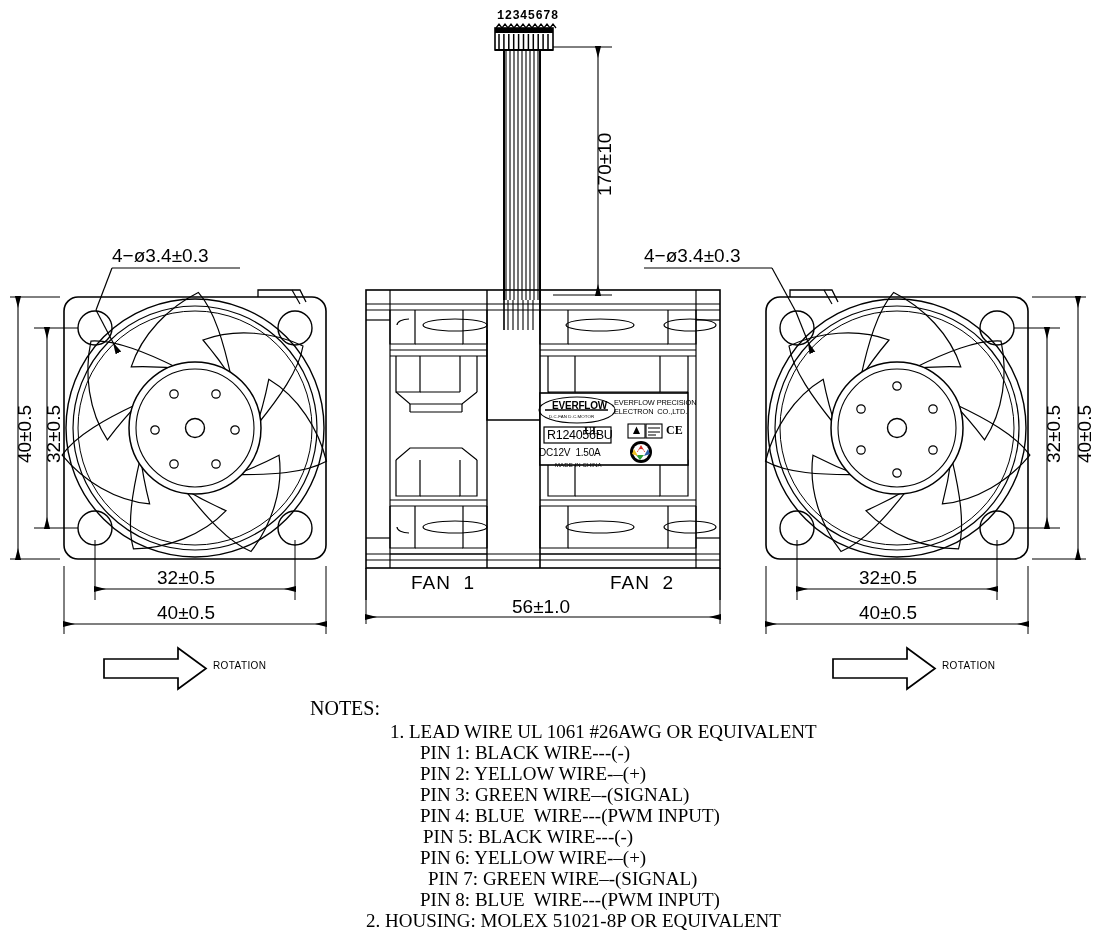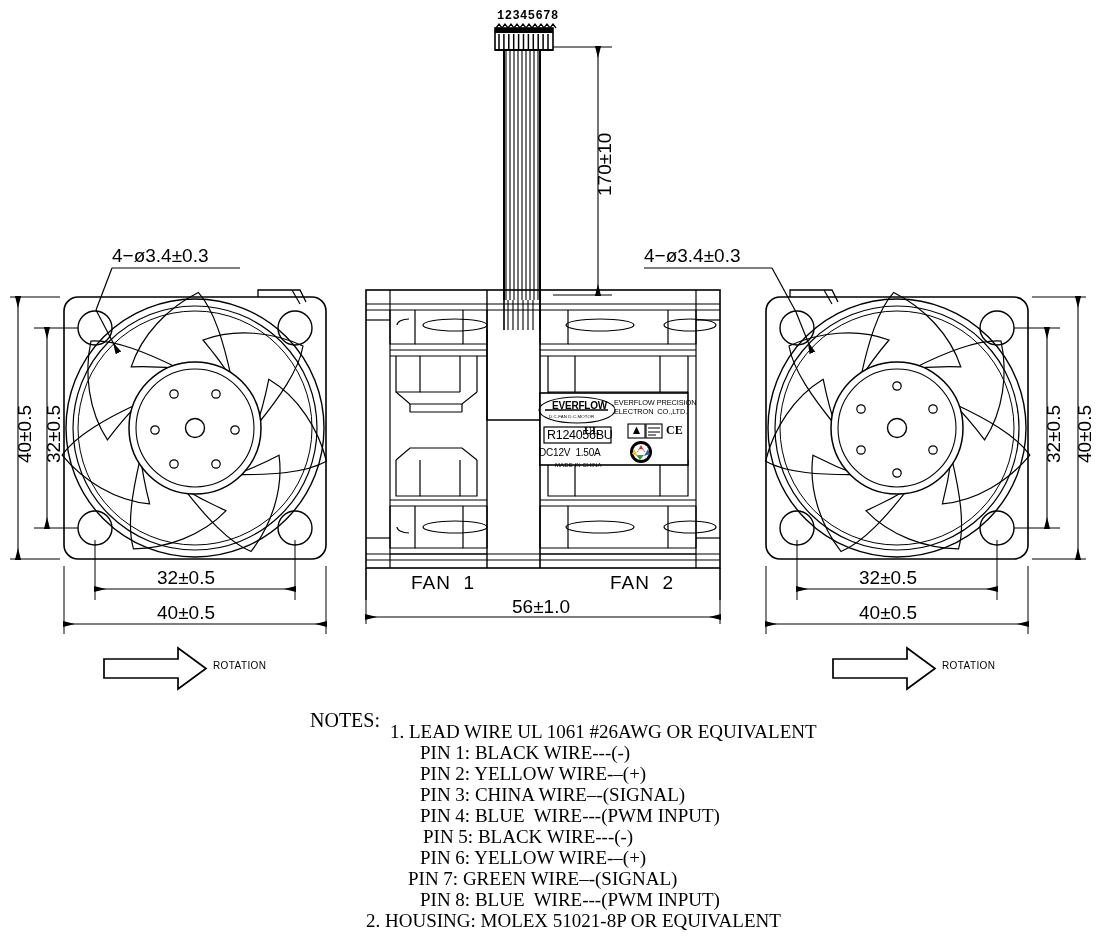--- a/index.html
+++ b/index.html
@@ -7,21 +7,21 @@
        font-family:"Liberation Sans",sans-serif;color:#000;}
   .stage{position:absolute;left:0;top:0;width:1112px;height:946px;}
   svg.dwg{position:absolute;left:0;top:0;width:1112px;height:946px;}
   .txt{position:absolute;white-space:pre;color:#000;}
   .dim{font-family:"Liberation Sans",sans-serif;font-size:19px;letter-spacing:0px;}
   .dimv{font-family:"Liberation Sans",sans-serif;font-size:19px;
         transform-origin:0 0;transform:rotate(-90deg);}
   .rot{font-family:"Liberation Sans",sans-serif;font-size:10px;letter-spacing:.4px;}
   .fanlbl{font-family:"Liberation Sans",sans-serif;font-size:19px;letter-spacing:1px;}
   .pins{font-family:"Liberation Mono",monospace;font-size:12px;font-weight:bold;letter-spacing:.5px;}
-  .noteshead{font-family:"Liberation Serif",serif;font-size:20px;margin-top:12px;}
+  .noteshead{font-family:"Liberation Serif",serif;font-size:20px;}
   .noteline{font-family:"Liberation Serif",serif;font-size:19px;white-space:pre;}
   .lbl-brand{font-family:"Liberation Sans",sans-serif;font-weight:bold;font-size:10px;
              letter-spacing:-.2px;}
   .lbl-sub{font-family:"Liberation Sans",sans-serif;font-size:4.4px;letter-spacing:.1px;}
   .lbl-co{font-family:"Liberation Sans",sans-serif;font-size:7.4px;letter-spacing:-.1px;}
   .lbl-model{font-family:"Liberation Sans",sans-serif;font-size:12.5px;letter-spacing:-.3px;}
   .lbl-elec{font-family:"Liberation Sans",sans-serif;font-size:10px;letter-spacing:-.2px;}
   .lbl-made{font-family:"Liberation Sans",sans-serif;font-size:6px;letter-spacing:.1px;}
   .ulmark{font-family:"Liberation Serif",serif;font-weight:bold;font-size:11px;}
   .cemark{font-family:"Liberation Serif",serif;font-weight:bold;font-size:12px;}
@@ -396,21 +396,21 @@
 <div class="txt lbl-elec" style="left:539px;top:447px;">DC12V  1.50A</div>
 <div class="txt lbl-made" style="left:555px;top:462px;">MADE IN CHINA</div>
 <div class="txt ulmark" style="left:584px;top:424px;">UL</div>
 <div class="txt cemark" style="left:666px;top:423px;">CE</div>
 
 <div class="txt noteshead" style="left:310px;top:697px;">NOTES:</div>
 
 <div class="txt noteline" style="left:390px;top:721px;">1. LEAD WIRE UL 1061 #26AWG OR EQUIVALENT</div>
 <div class="txt noteline" style="left:420px;top:742px;">PIN 1: BLACK WIRE---(-)</div>
 <div class="txt noteline" style="left:420px;top:763px;">PIN 2: YELLOW WIRE-–(+)</div>
-<div class="txt noteline" style="left:420px;top:784px;">PIN 3: CHINA WIRE–-(SIGNAL)</div>
+<div class="txt noteline" style="left:420px;top:784px;">PIN 3: GREEN WIRE–-(SIGNAL)</div>
 <div class="txt noteline" style="left:420px;top:805px;">PIN 4: BLUE  WIRE---(PWM INPUT)</div>
 <div class="txt noteline" style="left:423px;top:826px;">PIN 5: BLACK WIRE---(-)</div>
 <div class="txt noteline" style="left:420px;top:847px;">PIN 6: YELLOW WIRE-–(+)</div>
-<div class="txt noteline" style="left:408px;top:868px;">PIN 7: GREEN WIRE–-(SIGNAL)</div>
+<div class="txt noteline" style="left:428px;top:868px;">PIN 7: GREEN WIRE–-(SIGNAL)</div>
 <div class="txt noteline" style="left:420px;top:889px;">PIN 8: BLUE  WIRE---(PWM INPUT)</div>
 <div class="txt noteline" style="left:366px;top:910px;">2. HOUSING: MOLEX 51021-8P OR EQUIVALENT</div>
 
 </div>
 
 </body></html>

